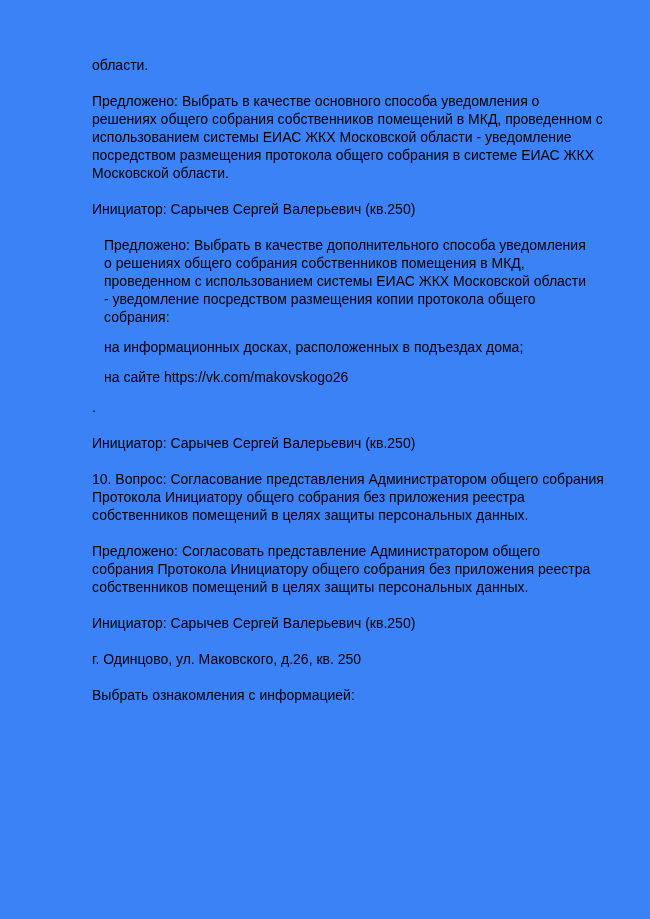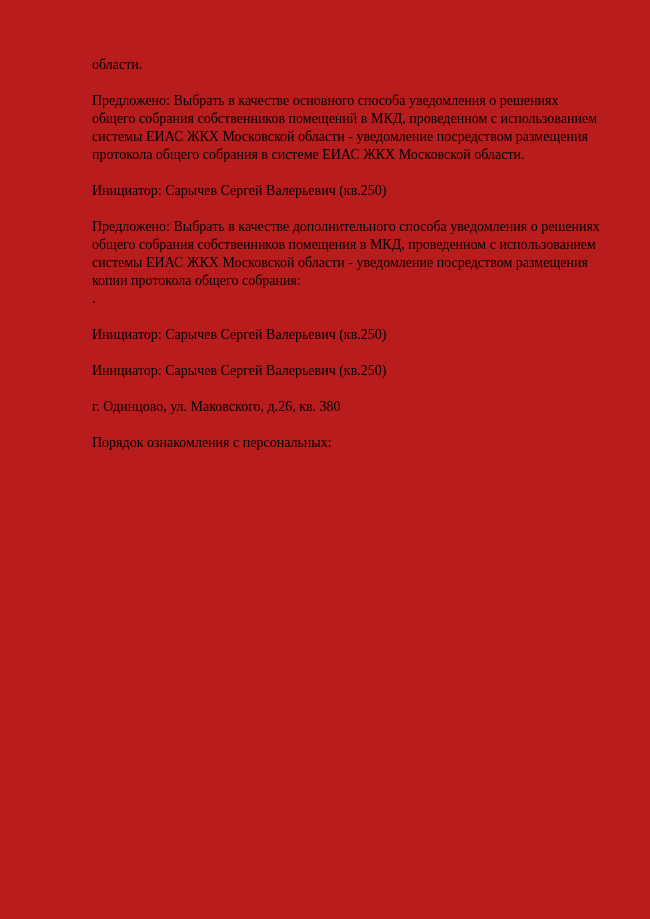--- a/index.html
+++ b/index.html
@@ -5,58 +5,62 @@
   html, body {
     margin: 0;
     padding: 0;
     background: #ffffff;
   }
   .page {
     position: relative;
     box-sizing: border-box;
     width: 650px;
     height: 919px;
-    background: #b91c1c;
+    background: #3b82f6;
     color: #000000;
-    font-family: Liberation Serif, serif;
+    font-family: Liberation Sans, sans-serif;
     font-size: 14px;
     line-height: 18px;
     padding: 56px 46px 0 92px;
     overflow: hidden;
   }
   .para {
     margin: 0 0 18px 0;
   }
   .para.tight {
-    margin: 0;
+    margin: 12px;
   }
   .para.tight-last {
     margin: 0 0 18px 0;
   }
   .para.justify {
     text-align: justify;
   }
 </style>
 </head>
 <body>
 
 <div class="page">
   <div class="para">области.</div>
 
   <div class="para">Предложено: Выбрать в качестве основного способа уведомления о решениях общего собрания собственников помещений в МКД, проведенном с использованием системы ЕИАС ЖКХ Московской области - уведомление посредством размещения протокола общего собрания в системе ЕИАС ЖКХ Московской области.</div>
 
   <div class="para">Инициатор: Сарычев Сергей Валерьевич (кв.250)</div>
 
 
   <div class="para tight">Предложено: Выбрать в качестве дополнительного способа уведомления о решениях общего собрания собственников помещения в МКД, проведенном с использованием системы ЕИАС ЖКХ Московской области - уведомление посредством размещения копии протокола общего собрания:</div>
+  <div class="para tight">на информационных досках, расположенных в подъездах дома;</div>
+  <div class="para tight">на сайте https://vk.com/makovskogo26</div>
   <div class="para tight-last">.</div>
 
   <div class="para">Инициатор: Сарычев Сергей Валерьевич (кв.250)</div>
 
+  <div class="para">10. Вопрос: Согласование представления Администратором общего собрания Протокола Инициатору общего собрания без приложения реестра собственников помещений в целях защиты персональных данных.</div>
 
+  <div class="para">Предложено: Согласовать представление Администратором общего собрания Протокола Инициатору общего собрания без приложения реестра собственников помещений в целях защиты персональных данных.</div>
 
   <div class="para">Инициатор: Сарычев Сергей Валерьевич (кв.250)</div>
 
 
-  <div class="para">г. Одинцово, ул. Маковского, д.26, кв. 380</div>
+  <div class="para">г. Одинцово, ул. Маковского, д.26, кв. 250</div>
 
-  <div class="para">Порядок ознакомления с персональных:</div>
+  <div class="para">Выбрать ознакомления с информацией:</div>
 </div>
 
 </body></html>

